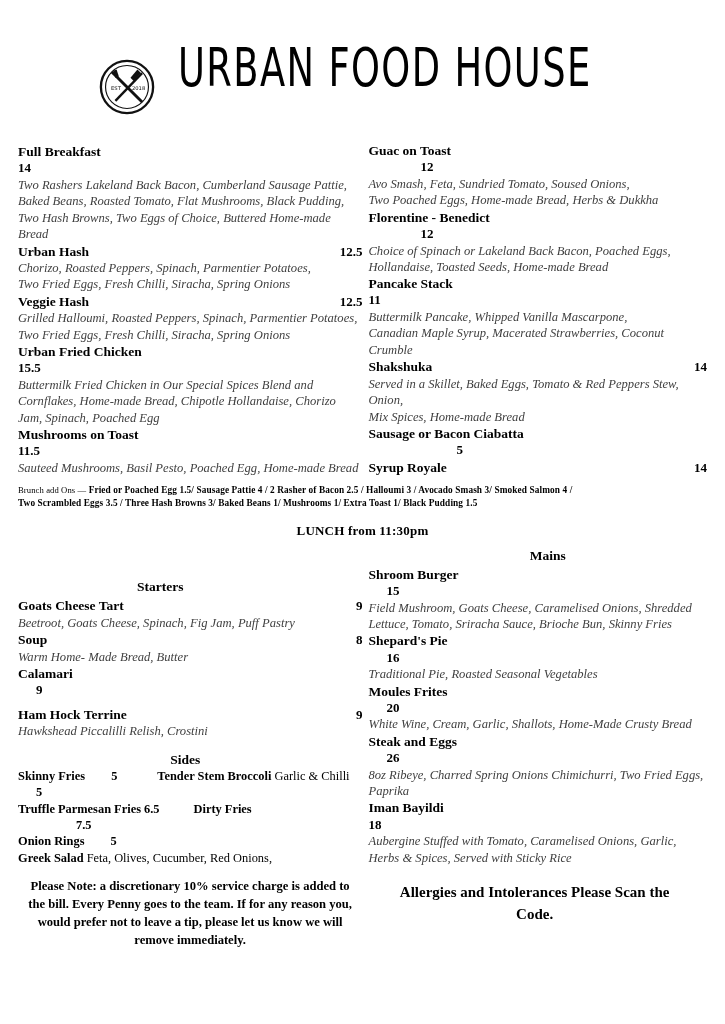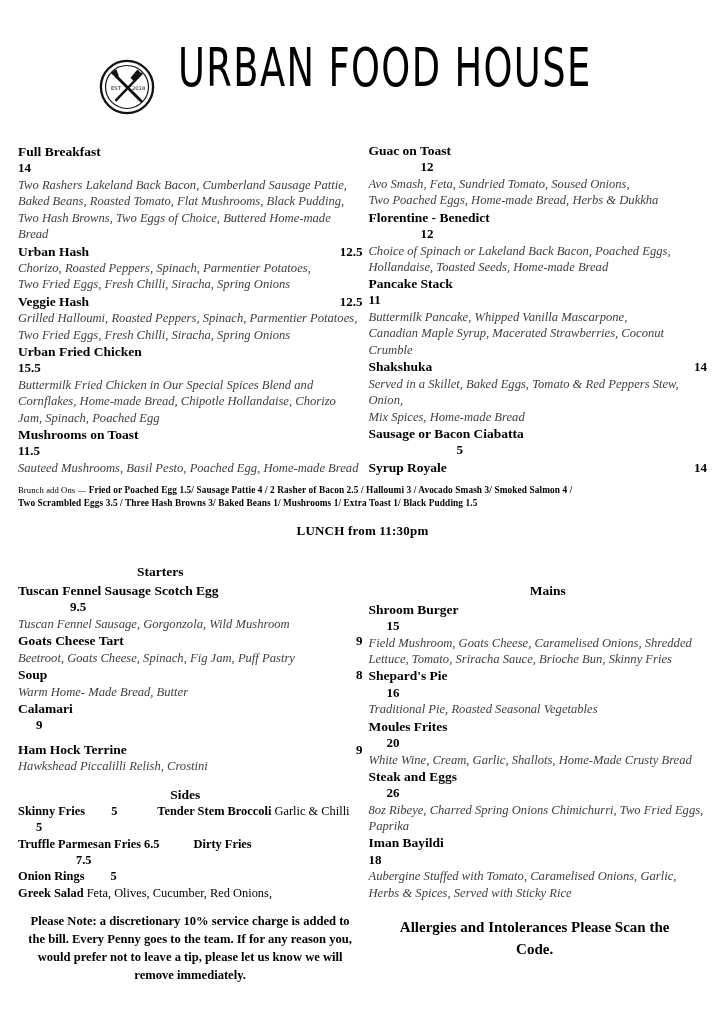--- a/index.html
+++ b/index.html
@@ -105,21 +105,21 @@
     font-weight: normal;
     font-size: 8.6px;
   }
 
   
   .lunch-banner {
     text-align: center;
     font-weight: bold;
     font-size: 13px;
     margin-top: 14px;
-    margin-bottom: 24px;
+    margin-bottom: 8px;
     letter-spacing: 0.2px;
   }
   .section-heading {
     text-align: center;
     font-weight: bold;
     font-size: 13.5px;
     line-height: 1.3;
     margin-bottom: 1px;
   }
   .section-heading.left-offset { padding-right: 60px; }
@@ -295,27 +295,20 @@
     <span class="lead">Brunch add Ons —</span><span> Fried or Poached Egg 1.5/ Sausage Pattie 4 / 2 Rasher of Bacon 2.5 / Halloumi 3 / Avocado Smash 3/ Smoked Salmon 4 /</span>
     <div>Two Scrambled Eggs 3.5 / Three Hash Browns 3/ Baked Beans 1/ Mushrooms 1/ Extra Toast 1/ Black Pudding 1.5</div>
   </div>
 
   <div class="lunch-banner">LUNCH from 11:30pm</div>
 
   <div class="cols">
     <div class="col left">
       <div class="section-heading left-offset">Starters</div>
 
-      <div class="item">
-        <div class="item-head">
-            <span class="item-name">Tuscan Fennel Sausage Scotch Egg</span>
-          </div>
-        <div class="price-indent">9.5</div>
-        <div class="desc">Tuscan Fennel Sausage, Gorgonzola, Wild Mushroom</div>
-      </div>
 
       <div class="item">
         <div class="item-head">
           <span class="item-name">Goats Cheese Tart</span>
           <span class="price-right">9</span>
         </div>
         <div class="desc">Beetroot, Goats Cheese, Spinach, Fig Jam, Puff Pastry</div>
       </div>
 
       <div class="item">

